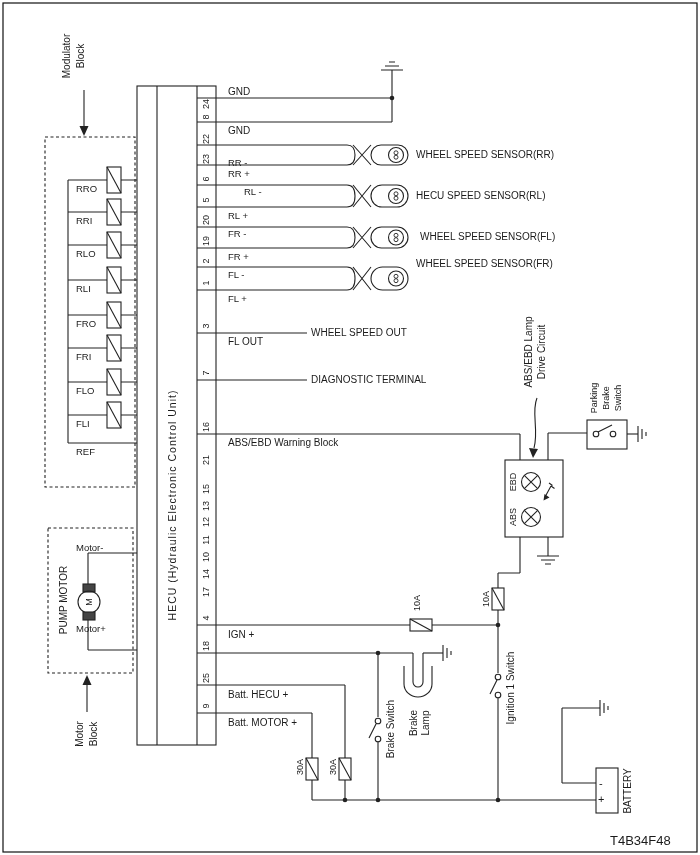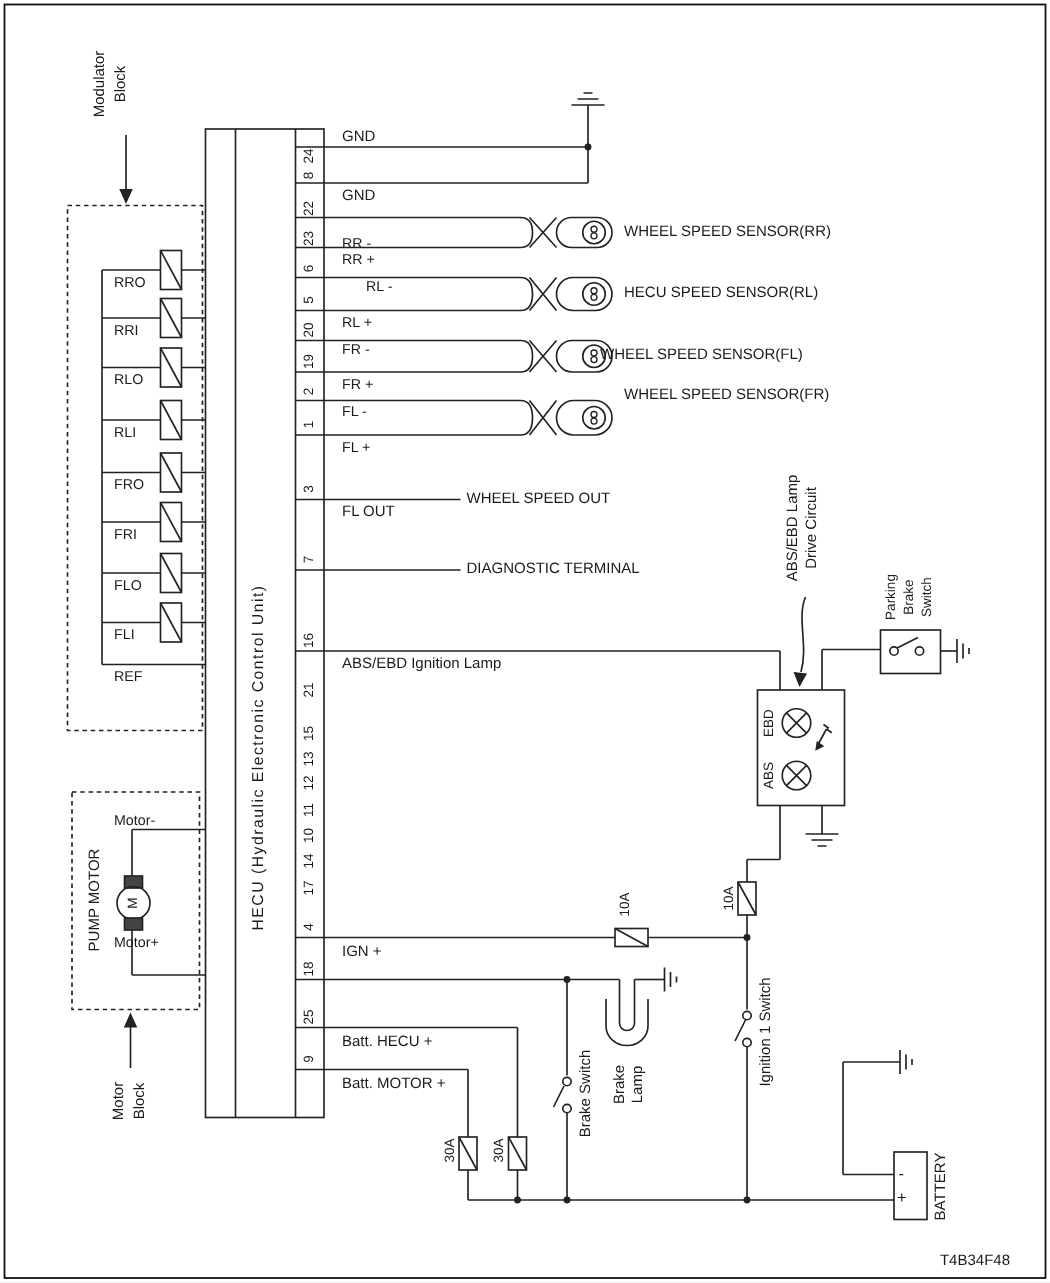--- a/index.html
+++ b/index.html
@@ -6,21 +6,21 @@
   .stage{position:relative;width:700px;height:855px;background:#ffffff;
          font-family:"Liberation Sans",sans-serif;color:#1b1b1b;overflow:hidden;}
   .stage svg{position:absolute;left:0;top:0;}
   .htext{position:absolute;white-space:nowrap;font-size:10px;line-height:10px;}
   .vtext{position:absolute;white-space:nowrap;font-size:10px;line-height:10px;
          transform:translate(-50%,-50%) rotate(-90deg);}
   .f9{font-size:9px;line-height:9px;}
   .f95{font-size:9.5px;line-height:9.5px;}
   .hecu-label{font-size:10.5px;letter-spacing:1px;}
   .sign{font-size:11px;line-height:11px;}
-  .code{font-size:10px;line-height:9px;width:80px;text-align:center;}
+  .code{font-size:13px;line-height:9px;width:80px;text-align:left;}
 </style>
 </head>
 <body>
 
 <div class="stage">
 
   <svg width="700" height="855" viewBox="0 0 700 855">
 
     <rect x="3" y="3" width="694" height="849" fill="none" stroke="#111" stroke-width="1.2"></rect>
 
@@ -266,27 +266,27 @@
   <div class="htext f95" style="left:228px;top:169px">RR +</div>
   <div class="htext f95" style="left:244px;top:187px">RL -</div>
   <div class="htext f95" style="left:228px;top:211px">RL +</div>
   <div class="htext f95" style="left:228px;top:229px">FR -</div>
   <div class="htext f95" style="left:228px;top:252px">FR +</div>
   <div class="htext f95" style="left:228px;top:270px">FL -</div>
   <div class="htext f95" style="left:228px;top:294px">FL +</div>
 
   <div class="htext" style="left:416px;top:150px">WHEEL SPEED SENSOR(RR)</div>
   <div class="htext" style="left:416px;top:191px">HECU SPEED SENSOR(RL)</div>
-  <div class="htext" style="left:400px;top:232px">WHEEL SPEED SENSOR(FL)</div>
+  <div class="htext" style="left:420px;top:232px">WHEEL SPEED SENSOR(FL)</div>
   <div class="htext" style="left:416px;top:259px">WHEEL SPEED SENSOR(FR)</div>
 
   <div class="htext" style="left:228px;top:337px">FL OUT</div>
   <div class="htext" style="left:311px;top:328px">WHEEL SPEED OUT</div>
   <div class="htext" style="left:311px;top:375px">DIAGNOSTIC TERMINAL</div>
-  <div class="htext" style="left:228px;top:438px">ABS/EBD Ignition Lamp</div>
+  <div class="htext" style="left:228px;top:438px">ABS/EBD Warning Block</div>
   <div class="htext" style="left:228px;top:630px">IGN +</div>
   <div class="htext" style="left:228px;top:690px">Batt. HECU +</div>
   <div class="htext" style="left:228px;top:718px">Batt. MOTOR +</div>
 
   <div class="vtext" style="left:529px;top:352px">ABS/EBD Lamp</div>
   <div class="vtext" style="left:542px;top:352px">Drive Circuit</div>
   <div class="vtext f9" style="left:513px;top:482px">EBD</div>
   <div class="vtext f9" style="left:513px;top:517px">ABS</div>
 
   <div class="vtext f9" style="left:594px;top:398px">Parking</div>

